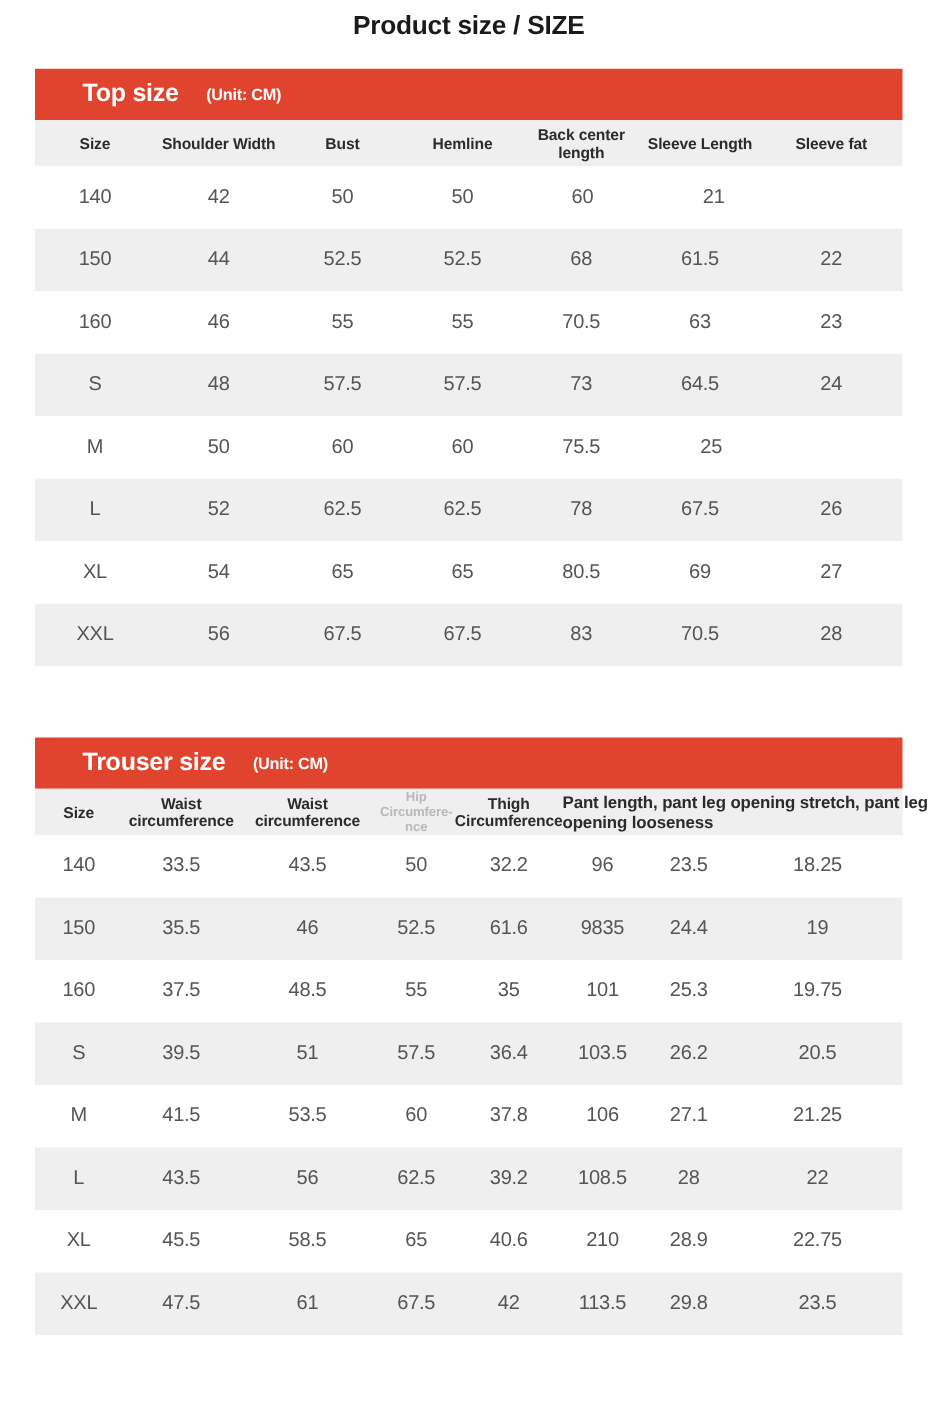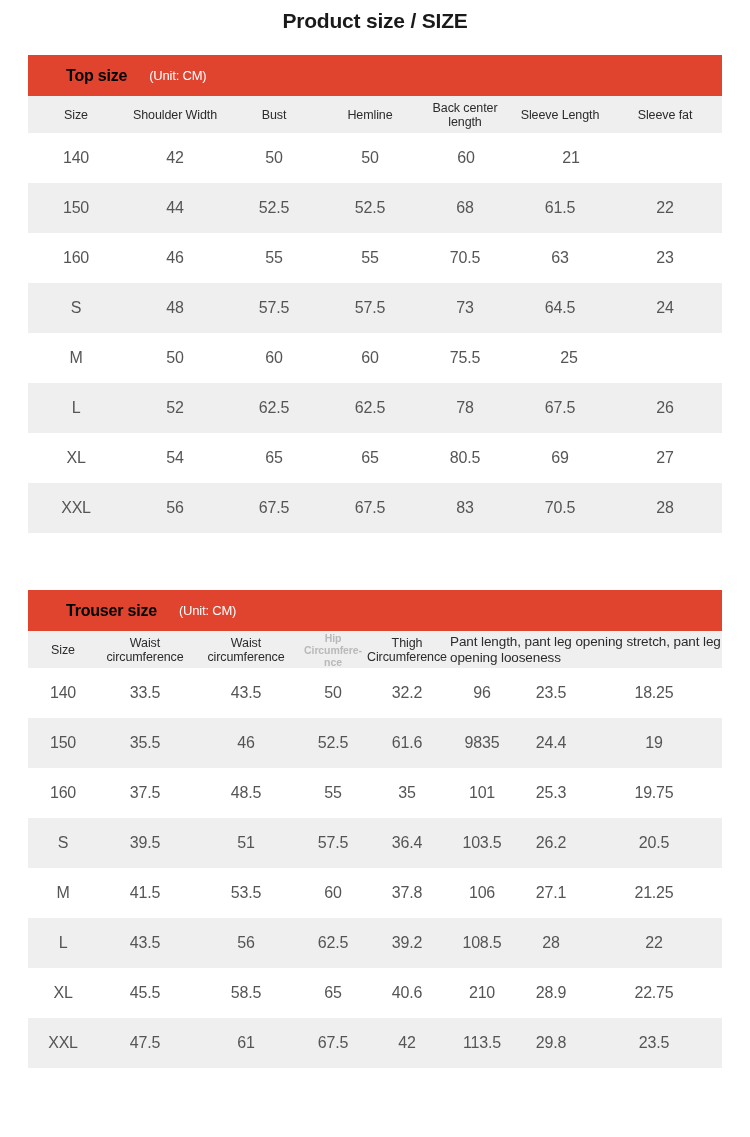--- a/index.html
+++ b/index.html
@@ -39,29 +39,29 @@
   
   .banner {
     background: #e0442f;
     height: 41px;
     display: flex;
     align-items: center;
     padding-left: 38px;
     box-sizing: border-box;
   }
   .banner-title {
-    color: #000000;
-    font-size: 16px;
+    color: #ffffff;
+    font-size: 20px;
     font-weight: bold;
     letter-spacing: -0.2px;
   }
   .banner-unit {
     color: #ffffff;
     font-size: 13px;
-    font-weight: normal;
+    font-weight: bold;
     margin-left: 22px;
     letter-spacing: -0.2px;
   }
 
   
   .grid-row {
     display: flex;
     width: 694px;
     box-sizing: border-box;
   }
@@ -78,21 +78,21 @@
   .cell {
     display: flex;
     align-items: center;
     justify-content: center;
     text-align: center;
     box-sizing: border-box;
     overflow: visible;
   }
   .head-cell {
     font-size: 12.5px;
-    font-weight: normal;
+    font-weight: bold;
     color: #2b2b2b;
     line-height: 14px;
     letter-spacing: -0.1px;
   }
   .data-cell {
     font-size: 16px;
     color: #555555;
     font-weight: normal;
     letter-spacing: -0.2px;
   }

